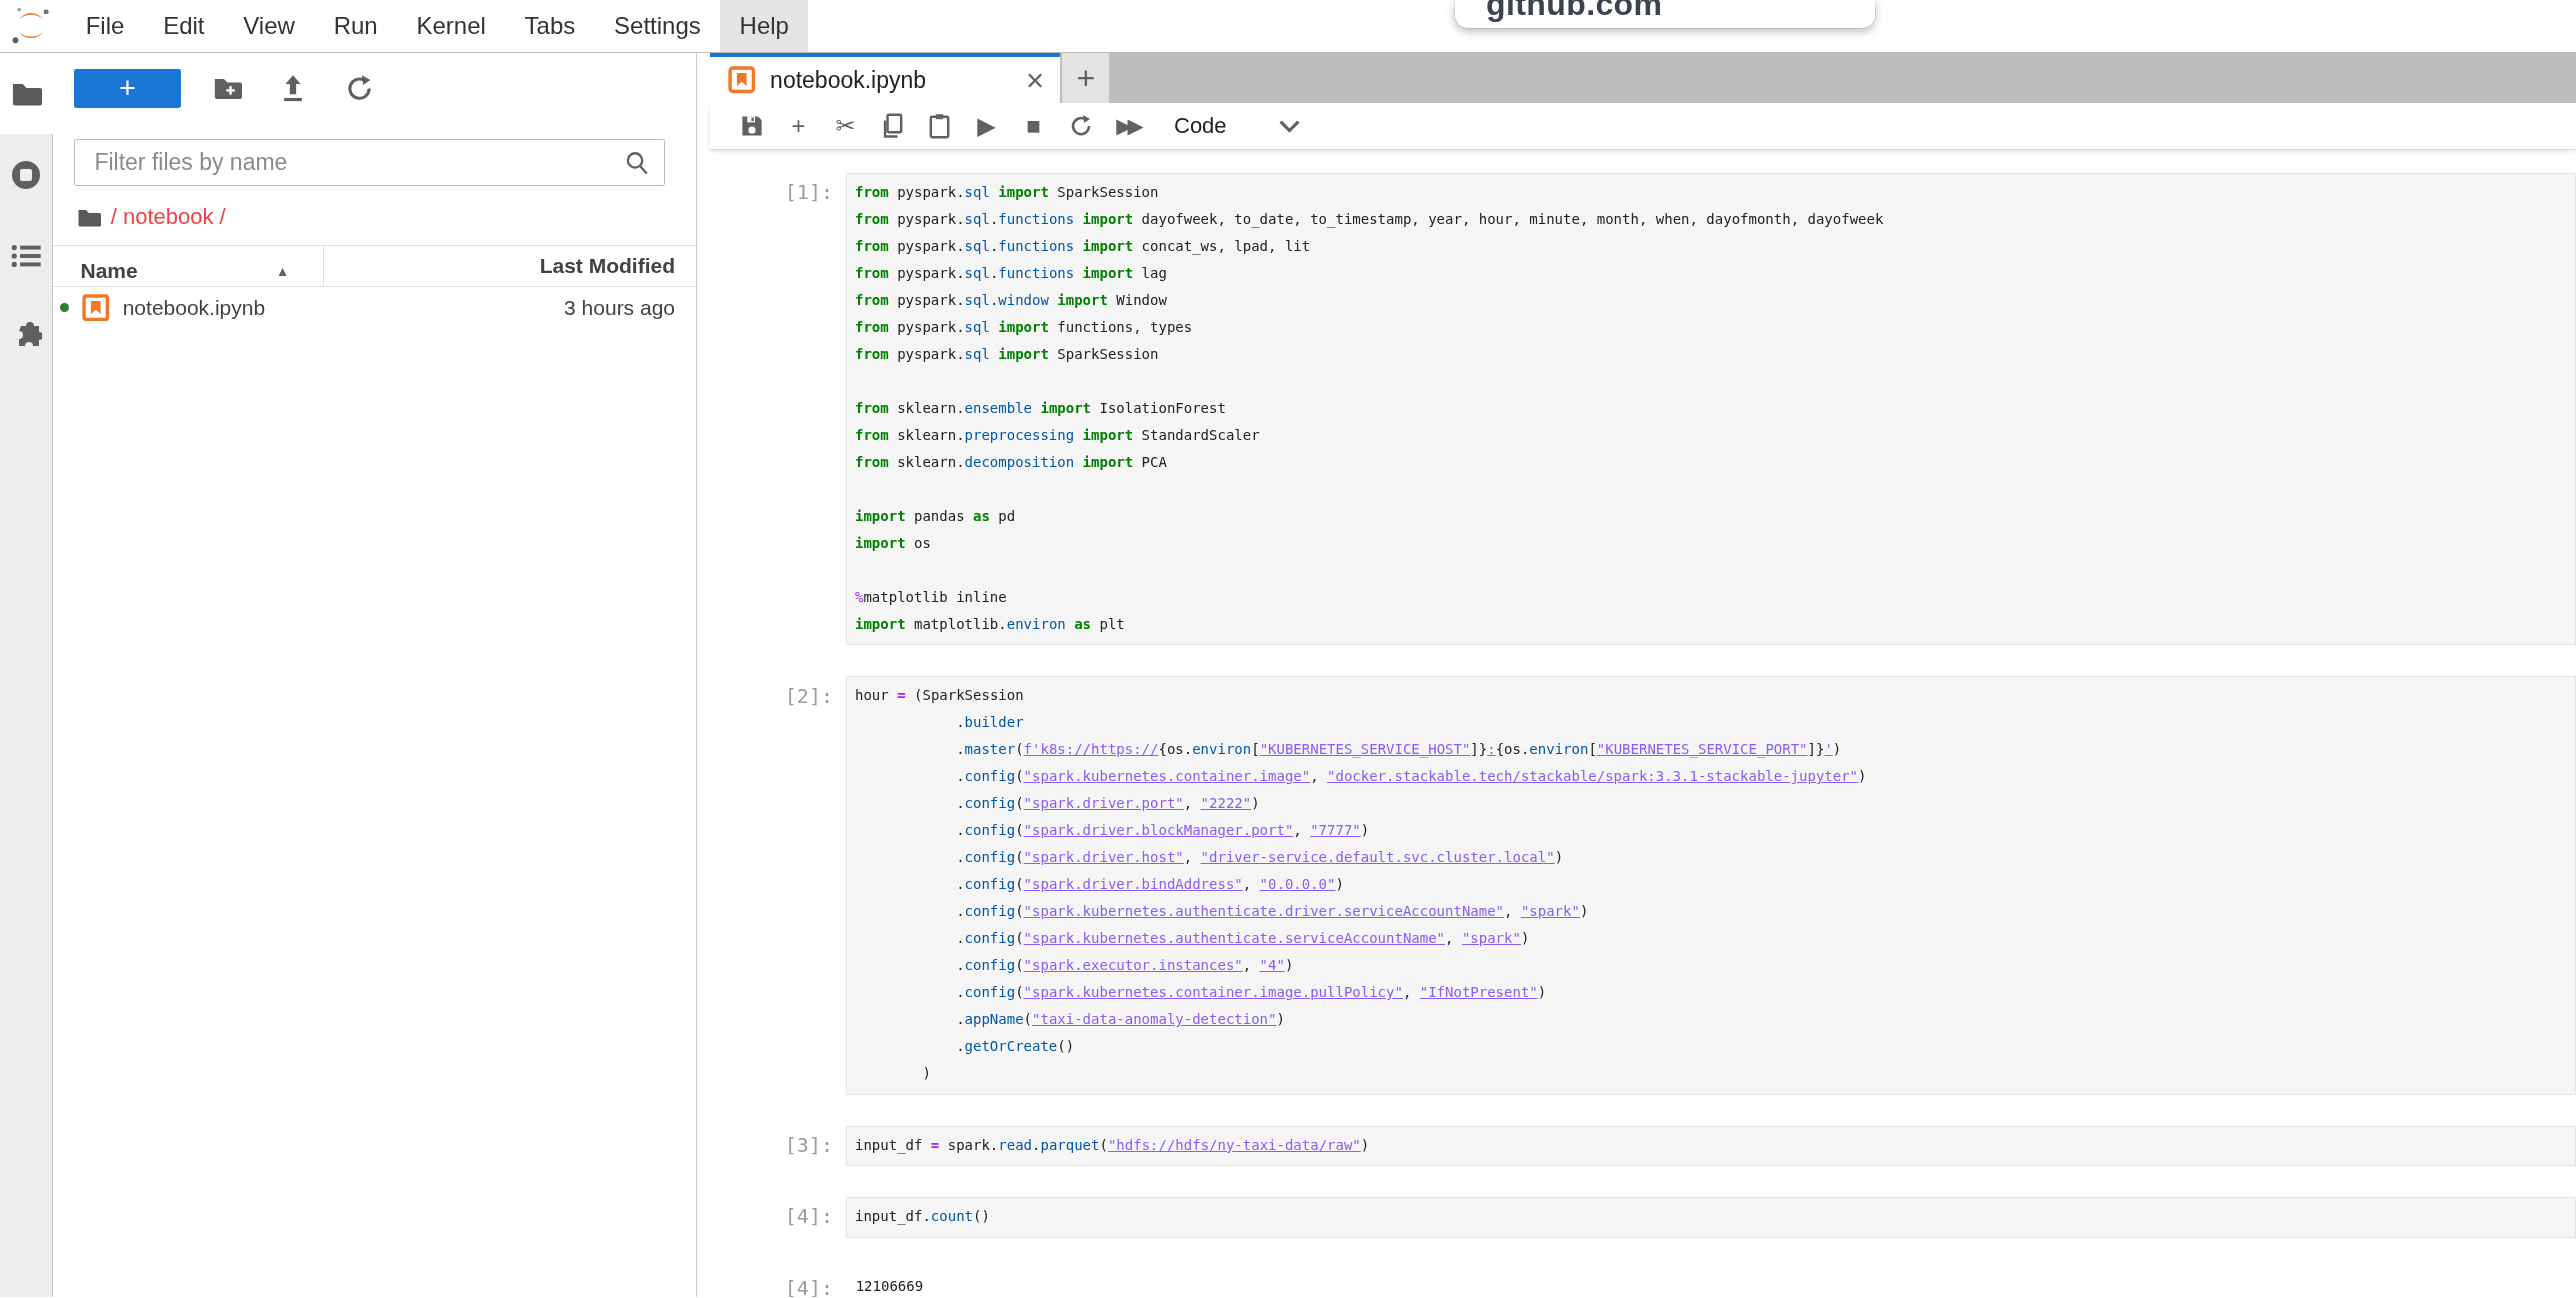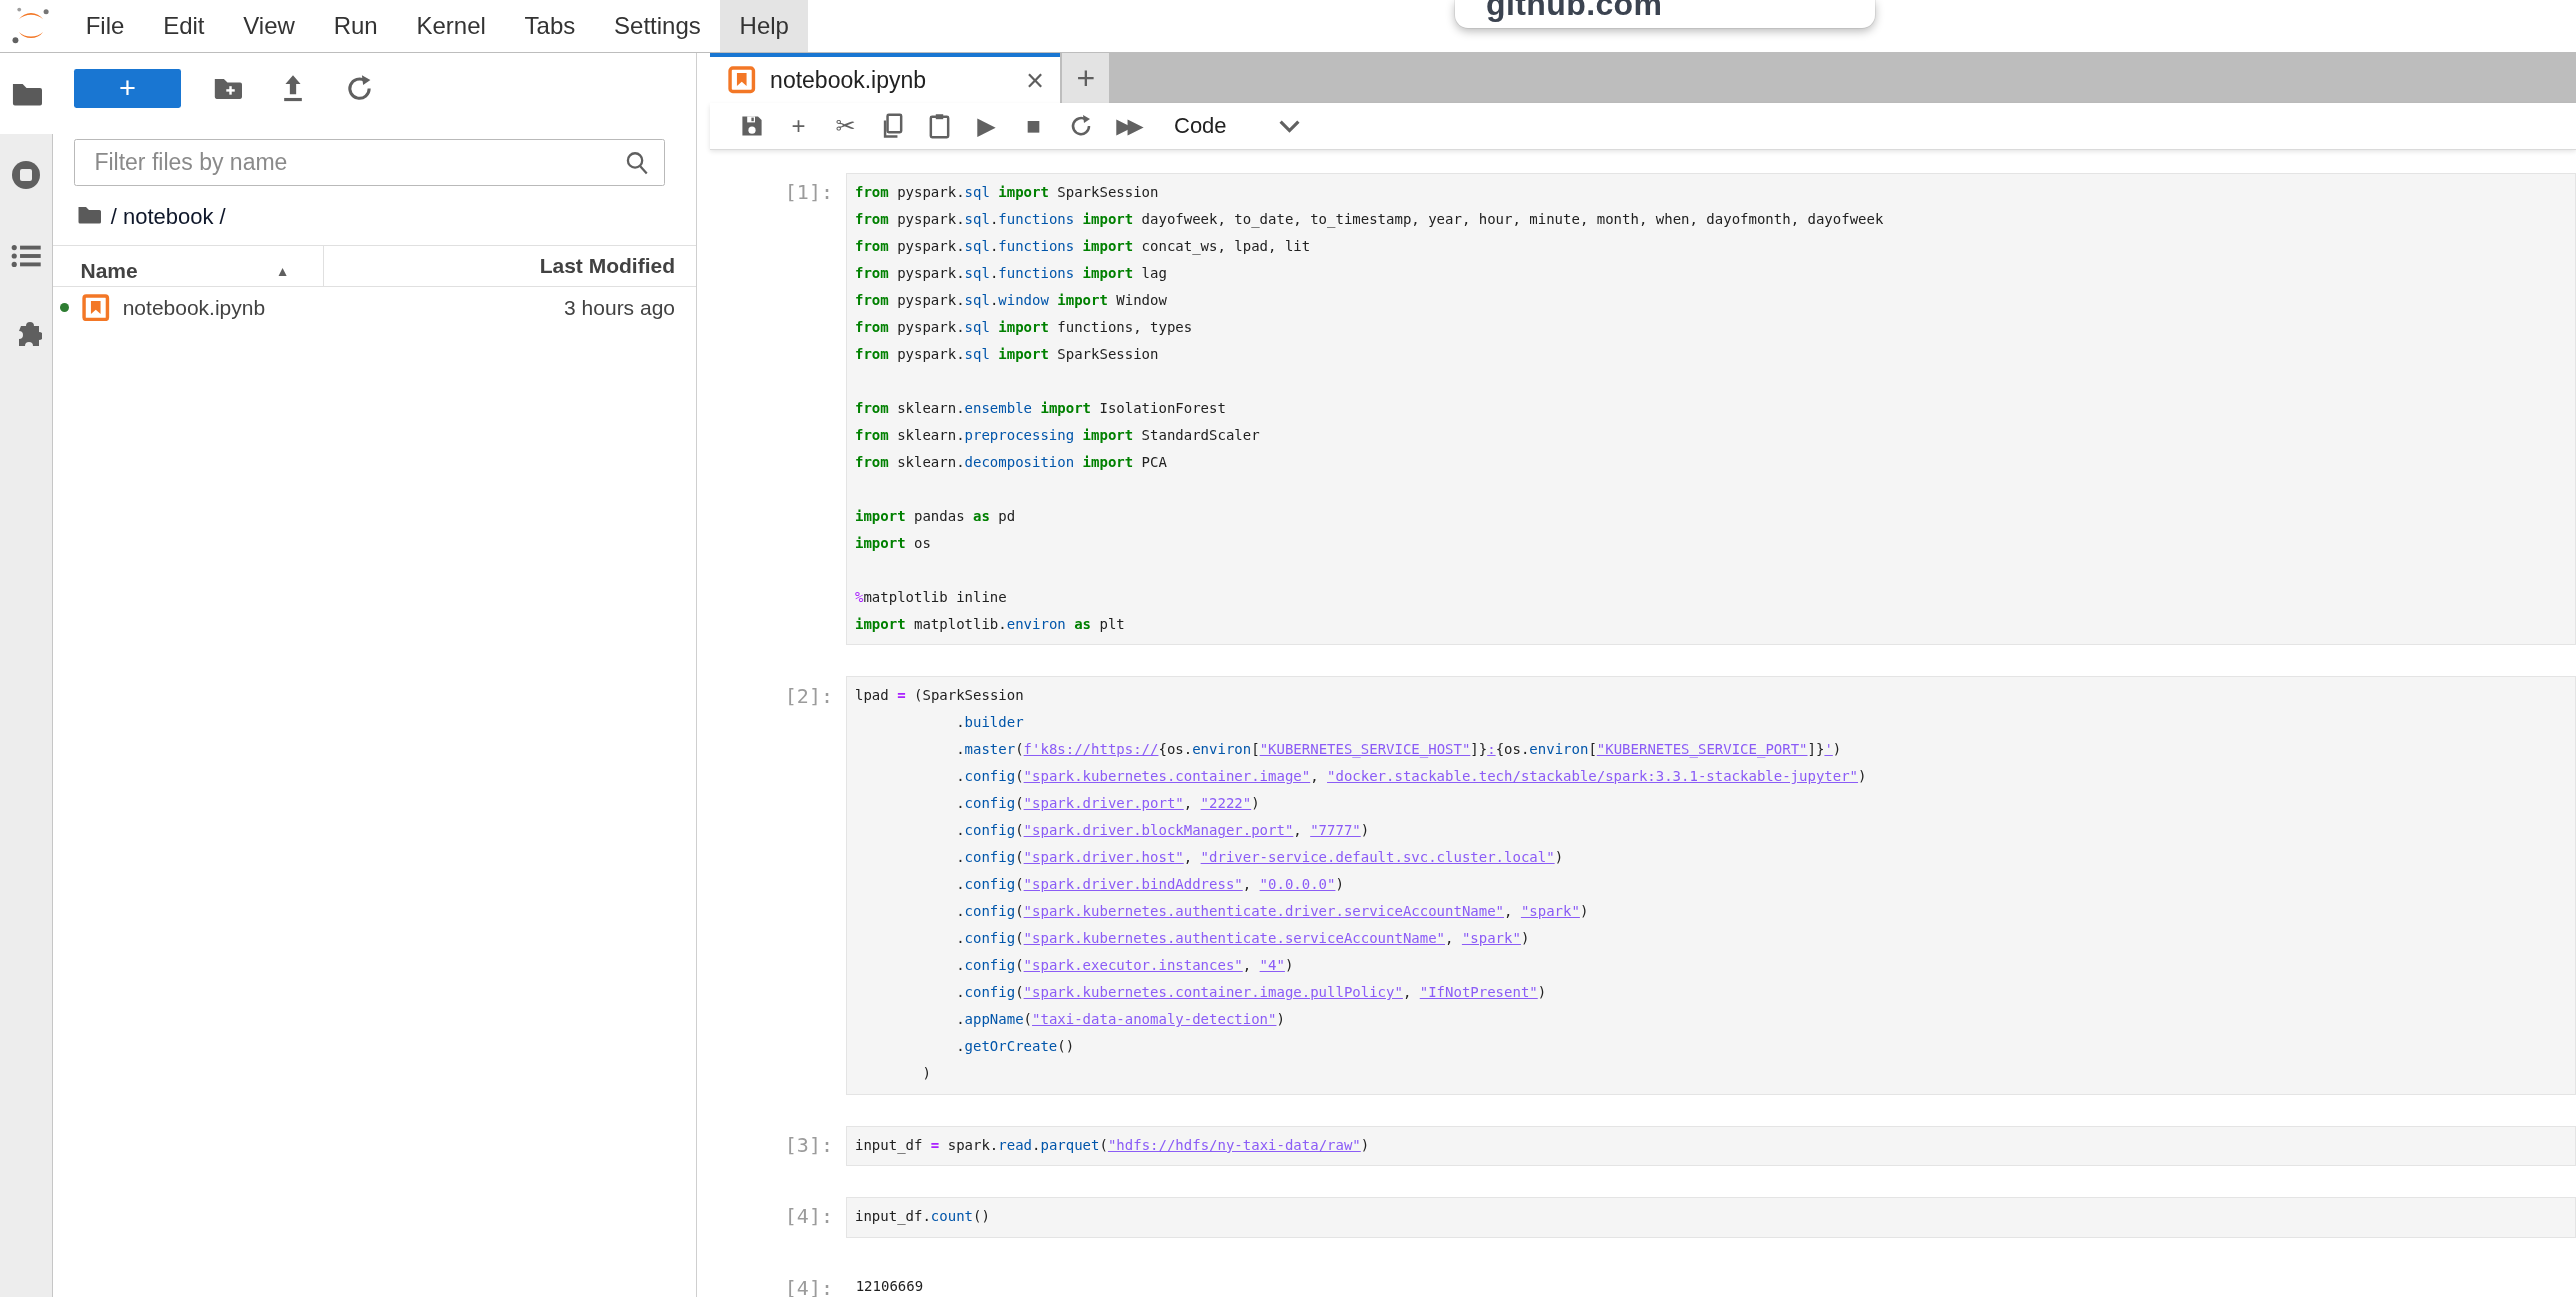--- a/index.html
+++ b/index.html
@@ -34,21 +34,21 @@
   .filebrowser { width:644px; flex:none; background:#fff; border-right:1.6px solid #cfcfcf; display:flex; flex-direction:column; }
   .fb-toolbar { height:70px; display:flex; align-items:center; padding-left:21px; }
   .new-launcher { width:107px; height:39px; background:#1976d2; border:none; border-radius:2.4px; color:#fff;
                   font-size:29px; line-height:36px; cursor:pointer; }
   .fb-iconbtn { width:40px; height:40px; background:none; border:none; margin-left:26px; display:flex; align-items:center; justify-content:center; cursor:pointer; }
   .fb-filter { position:relative; margin:16px 31px 0 21px; }
   .fb-filter input { width:100%; height:47px; border:1.6px solid #b9b9b9; border-radius:2.4px; font-size:23px; color:#424242;
                      padding:0 57px 0 19.4px; font-family:"Liberation Sans",sans-serif; background:#fff; }
   .fb-filter input::placeholder { color:#8a8a8a; }
   .fb-filter .mag { position:absolute; right:14.6px; top:10.5px; }
-  .breadcrumb { display:flex; margin:18px 0 0 24px; font-size:22px; color:#0f172a; }
+  .breadcrumb { display:flex; align-items:center; margin:18px 0 0 24px; font-size:22px; color:#ef4444; }
   .breadcrumb .crumb-text { margin-left:9.7px; }
   .fb-header { display:flex; margin-top:14.6px; height:42px; border-top:1.6px solid #e0e0e0; border-bottom:1.6px solid #e0e0e0; align-items:center; font-size:21px; font-weight:bold; color:#424242; }
   .col-name { width:270px; padding-left:27.5px; display:flex; align-items:center;margin-top:11px; }
   .sort-arrow { font-size:13.8px; color:#5f5f5f; margin-left:138px; }
   .col-mod { flex:1; border-left:1.6px solid #e0e0e0; height:100%; display:flex; align-items:center; justify-content:flex-end; padding-right:21px; }
   .fb-row { display:flex; align-items:center; height:42px; font-size:21px; color:#424242; cursor:pointer; }
   .run-dot { width:9.7px; height:9.7px; border-radius:50%; background:#2e7d32; margin-left:6.5px; flex:none; }
   .fb-row .nbicon { margin-left:13px; flex:none; }
   .fb-row .fname { margin-left:13px; }
   .fb-row .fmod { flex:1; text-align:right; padding-right:21px; }
@@ -287,21 +287,21 @@
                 <div class="code-line"><span class="tok-k">import</span><span class="tok-v"> pandas </span><span class="tok-k">as</span><span class="tok-v"> pd</span></div>
                 <div class="code-line"><span class="tok-k">import</span><span class="tok-v"> os</span></div>
                 <div class="code-line">&nbsp;</div>
                 <div class="code-line"><span class="tok-m">%</span><span class="tok-v">matplotlib inline</span></div>
                 <div class="code-line"><span class="tok-k">import</span><span class="tok-v"> matplotlib.</span><span class="tok-p">environ</span><span class="tok-v"> </span><span class="tok-k">as</span><span class="tok-v"> plt</span></div>
               </div>
             </div>
             <div class="cell">
               <div class="prompt">[2]:</div>
               <div class="cell-input">
-                <div class="code-line"><span class="tok-v">lpad </span><span class="tok-o">=</span><span class="tok-v"> (SparkSession</span></div>
+                <div class="code-line"><span class="tok-v">hour </span><span class="tok-o">=</span><span class="tok-v"> (SparkSession</span></div>
                 <div class="code-line"><span class="tok-v">            .</span><span class="tok-p">builder</span></div>
                 <div class="code-line"><span class="tok-v">            .</span><span class="tok-p">master</span><span class="tok-v">(</span><span class="tok-s">f'k8s://https://</span><span class="tok-v">{os.</span><span class="tok-p">environ</span><span class="tok-v">[</span><span class="tok-s">"KUBERNETES_SERVICE_HOST"</span><span class="tok-v">]}</span><span class="tok-s">:</span><span class="tok-v">{os.</span><span class="tok-p">environ</span><span class="tok-v">[</span><span class="tok-s">"KUBERNETES_SERVICE_PORT"</span><span class="tok-v">]}</span><span class="tok-s">'</span><span class="tok-v">)</span></div>
                 <div class="code-line"><span class="tok-v">            .</span><span class="tok-p">config</span><span class="tok-v">(</span><span class="tok-s">"spark.kubernetes.container.image"</span><span class="tok-v">, </span><span class="tok-s">"docker.stackable.tech/stackable/spark:3.3.1-stackable-jupyter"</span><span class="tok-v">)</span></div>
                 <div class="code-line"><span class="tok-v">            .</span><span class="tok-p">config</span><span class="tok-v">(</span><span class="tok-s">"spark.driver.port"</span><span class="tok-v">, </span><span class="tok-s">"2222"</span><span class="tok-v">)</span></div>
                 <div class="code-line"><span class="tok-v">            .</span><span class="tok-p">config</span><span class="tok-v">(</span><span class="tok-s">"spark.driver.blockManager.port"</span><span class="tok-v">, </span><span class="tok-s">"7777"</span><span class="tok-v">)</span></div>
                 <div class="code-line"><span class="tok-v">            .</span><span class="tok-p">config</span><span class="tok-v">(</span><span class="tok-s">"spark.driver.host"</span><span class="tok-v">, </span><span class="tok-s">"driver-service.default.svc.cluster.local"</span><span class="tok-v">)</span></div>
                 <div class="code-line"><span class="tok-v">            .</span><span class="tok-p">config</span><span class="tok-v">(</span><span class="tok-s">"spark.driver.bindAddress"</span><span class="tok-v">, </span><span class="tok-s">"0.0.0.0"</span><span class="tok-v">)</span></div>
                 <div class="code-line"><span class="tok-v">            .</span><span class="tok-p">config</span><span class="tok-v">(</span><span class="tok-s">"spark.kubernetes.authenticate.driver.serviceAccountName"</span><span class="tok-v">, </span><span class="tok-s">"spark"</span><span class="tok-v">)</span></div>
                 <div class="code-line"><span class="tok-v">            .</span><span class="tok-p">config</span><span class="tok-v">(</span><span class="tok-s">"spark.kubernetes.authenticate.serviceAccountName"</span><span class="tok-v">, </span><span class="tok-s">"spark"</span><span class="tok-v">)</span></div>
                 <div class="code-line"><span class="tok-v">            .</span><span class="tok-p">config</span><span class="tok-v">(</span><span class="tok-s">"spark.executor.instances"</span><span class="tok-v">, </span><span class="tok-s">"4"</span><span class="tok-v">)</span></div>

